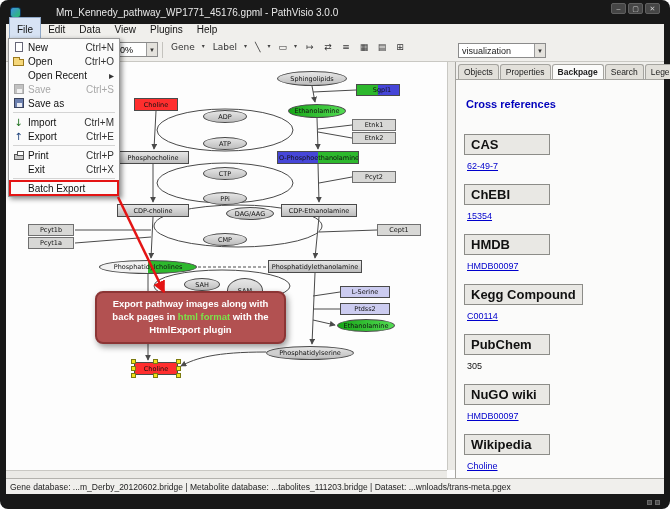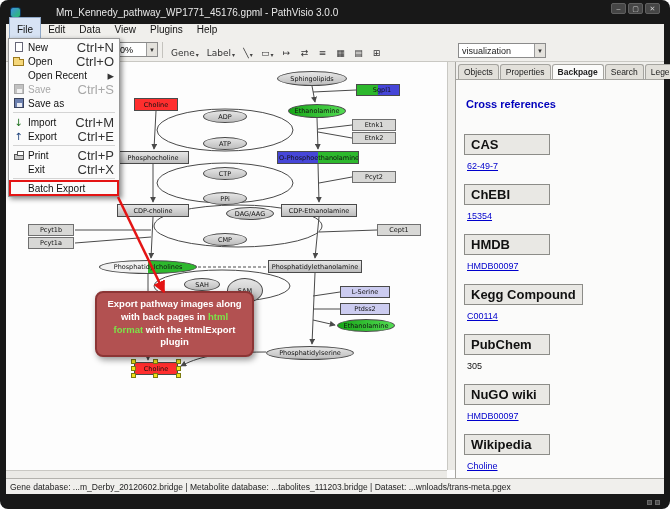--- a/index.html
+++ b/index.html
@@ -20,22 +20,22 @@
 
   
   .menubar{position:absolute;left:6px;top:24px;width:658px;height:14px;display:flex;align-items:center;
     background:#f0efec;font-size:10px;color:#111;z-index:7;padding-left:3px;}
   .menu{padding:6px 7px;height:29px;line-height:13px;cursor:default;}
   .menu.open{background:#d7e3f4;border:1px solid #8fa8c8;line-height:11px;}
 
   
   .toolbar{position:absolute;left:6px;top:38px;width:658px;height:24px;background:#f0efec;
     border-bottom:1px solid #c9c8c3;display:flex;align-items:center;padding:0 4px;z-index:7;}
-  .tbtn{height:18px;min-width:18px;padding:0 3px;display:flex;align-items:flex-end;justify-content:center;
-    gap:1px;border:1px solid transparent;border-radius:2px;cursor:default;}
+  .tbtn{height:18px;min-width:18px;padding:0 3px;display:flex;align-items:flex-start;justify-content:center;
+    gap:7px;border:1px solid transparent;border-radius:2px;cursor:default;}
   .tglyph{font-size:9px;color:#333;font-family:"DejaVu Sans",sans-serif;}
   .tdd{font-size:6px;color:#444;}
   .tsep{width:1px;height:16px;background:#c4c3be;margin:0 4px;}
   .zoom-label{font-size:9.5px;color:#222;margin:0 3px;}
   .zoom-combo{display:flex;align-items:center;border:1px solid #8b8b8b;background:#fff;height:15px;}
   .zoom-combo input{width:38px;border:none;outline:none;font-size:9px;padding:0 2px;
     font-family:"Liberation Sans",sans-serif;}
   .combo-arrow{width:11px;height:100%;background:#e4e2dd;border-left:1px solid #9a9a9a;
     font-size:6px;color:#333;display:flex;align-items:center;justify-content:center;}
   .vis-combo{position:absolute;left:452px;top:5px;width:88px;height:15px;background:#fff;
@@ -104,29 +104,29 @@
     border-top:1px solid #b3b2ad;font-size:8.5px;color:#222;padding:3px 4px 0;white-space:nowrap;
     overflow:hidden;z-index:6;}
   .grip{position:absolute;bottom:4px;width:5px;height:5px;background:#4a4a4a;border:1px solid #6a6a6a;z-index:2;}
   .grip.g1{right:18px;} .grip.g2{right:10px;}
 
   
   .file-menu{position:absolute;left:8px;top:38px;width:112px;background:#fbfbfb;border:1px solid #979797;
     box-shadow:2px 2px 5px rgba(0,0,0,.45);z-index:30;padding:1px;}
   .mitem{display:flex;align-items:center;height:14px;font-size:10px;padding:0 4px 0 2px;cursor:default;}
   .mlb{flex:1;margin-left:3px;color:#111;}
-  .msh{font-size:13px;color:#333;margin-left:18px;}
+  .msh{font-size:10px;color:#333;margin-left:18px;}
   .mitem.dis .mlb,.mitem.dis .msh{color:#a8a8a8;}
   .mitem.dis .mic{opacity:.45;filter:grayscale(1);}
   .mitem.annot{outline:2px solid var(--annotation-red,#e41414);outline-offset:-1px;}
   .msep{height:1px;background:#d4d4d4;margin:2px 3px;}
 
   
   .annot-arrow{position:absolute;left:0;top:0;width:670px;height:509px;z-index:40;pointer-events:none;}
-  .callout{position:absolute;left:95px;top:291px;width:159px;z-index:35;
+  .callout{position:absolute;left:95px;top:291px;width:191px;z-index:35;
     background:var(--callout-bg,#b25151);border:2px solid var(--callout-border,#8c3535);border-radius:8px;
     box-shadow:2px 3px 6px rgba(0,0,0,.4);padding:5px 8px 6px;text-align:center;
     color:#fff;font-weight:bold;font-size:9.5px;line-height:1.35;}
   .callout .hl{color:var(--highlight-green,#7ce34a);}
 </style>
 </head>
 <body>
 
 <div class="frame"></div>
 

